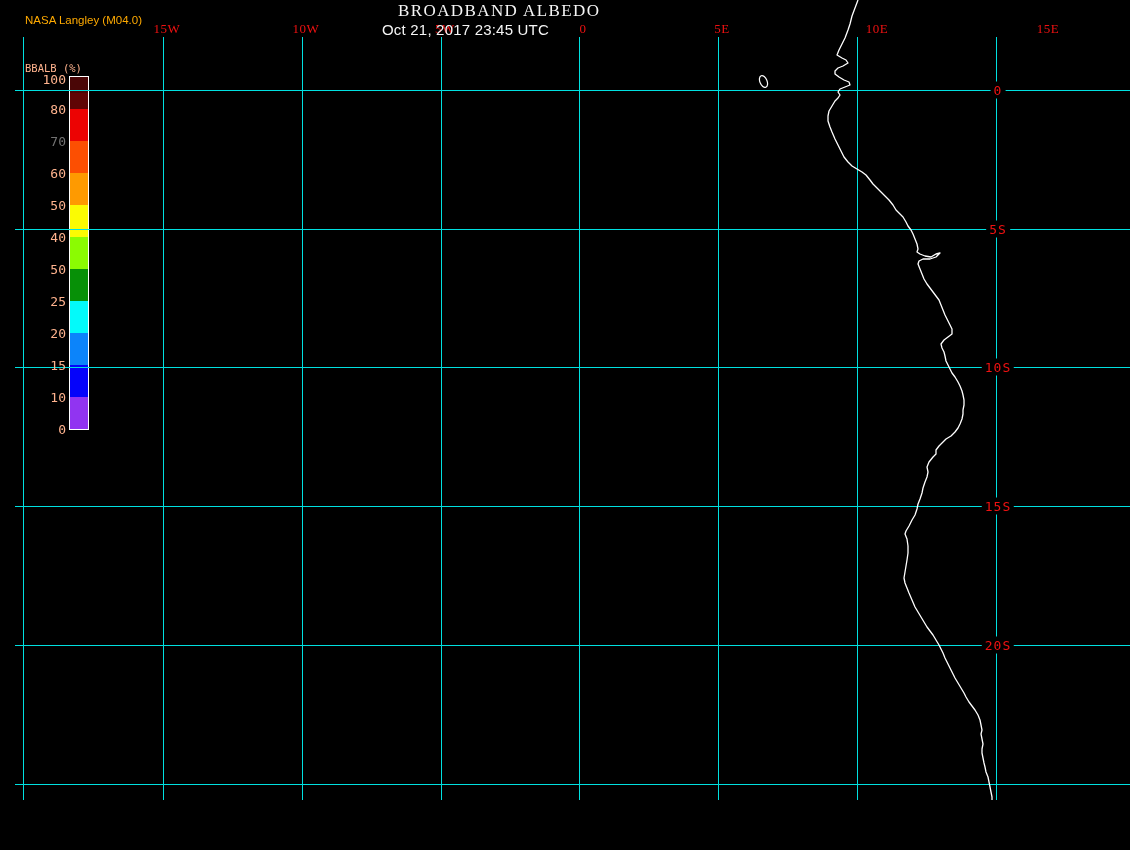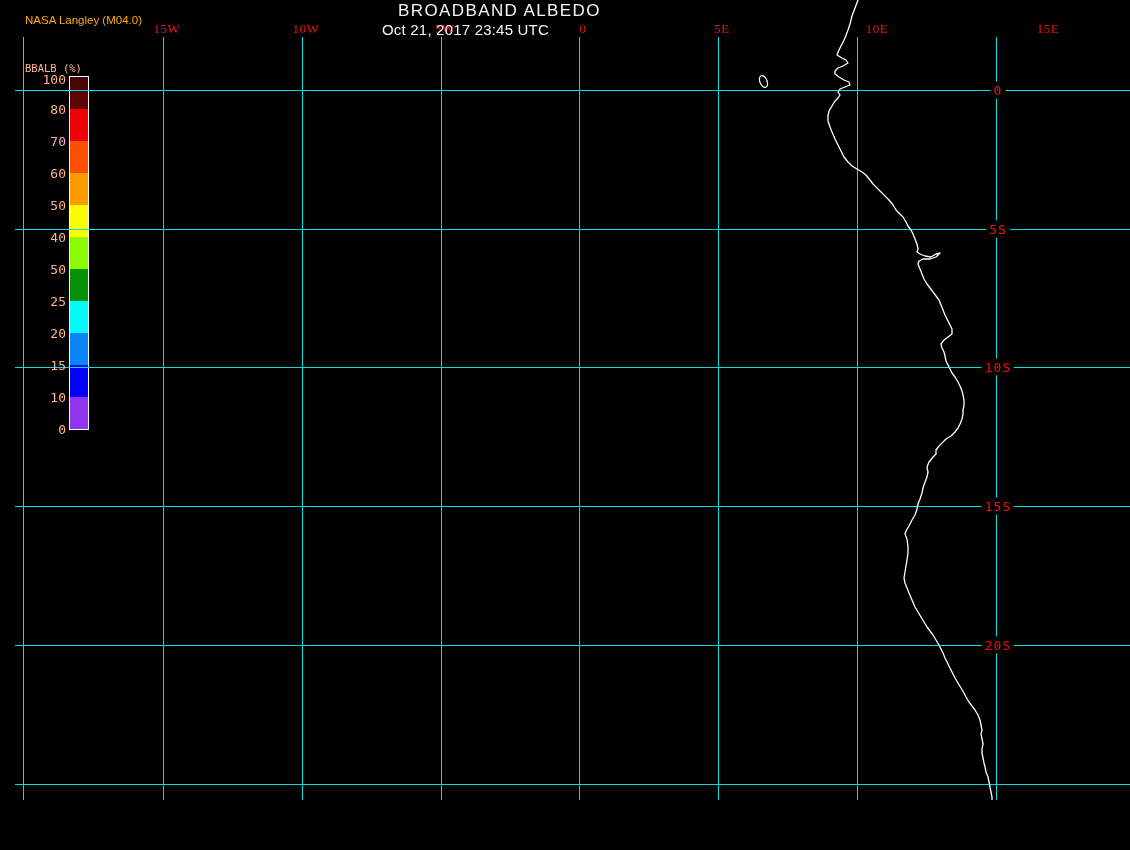--- a/index.html
+++ b/index.html
@@ -1,21 +1,21 @@
 <!DOCTYPE html>
 <html><head>
 <meta charset="utf-8">
 <style>
   html,body{margin:0;padding:0;background:#000;width:1130px;height:850px;overflow:hidden;position:relative;}
   #stage{position:absolute;left:15px;top:0;width:1130px;height:850px;background:#000;}
   #grid-svg{position:absolute;left:0;top:0;z-index:1;}
   .credit{position:absolute;left:10px;top:14px;z-index:3;
     font-family:"Liberation Sans",sans-serif;font-size:11.5px;color:#ffaa00;white-space:pre;}
   .title{position:absolute;left:383px;top:1px;z-index:3;
-    font-family:Liberation Sans, sans-serif;font-size:17px;letter-spacing:1.4px;color:#f5f5f5;white-space:pre;}
+    font-family:Liberation Serif, serif;font-size:17px;letter-spacing:1.4px;color:#f5f5f5;white-space:pre;}
   .datetime{position:absolute;left:367px;top:21px;z-index:3;
     font-family:"Liberation Sans",sans-serif;font-size:15px;letter-spacing:0.2px;color:#f5f5f5;white-space:pre;}
   .lon-label{position:absolute;top:21px;transform:translateX(-50%);z-index:2;
     font-family:Liberation Serif, serif;font-size:13px;letter-spacing:0.5px;color:#ee1111;white-space:pre;}
   .lat-label{position:absolute;transform:translate(-50%,-50%);z-index:2;background:#000;padding:1px 3px;
     font-family:"DejaVu Sans Mono","Liberation Mono",monospace;font-size:13px;letter-spacing:1px;color:#ee1111;white-space:pre;}
   .cbar-title{position:absolute;left:10px;top:62px;z-index:2;
     font-family:"DejaVu Sans Mono","Liberation Mono",monospace;font-size:10.5px;color:#ffb38e;white-space:pre;}
   .cbar-bar{position:absolute;left:54px;top:76px;width:18px;z-index:0;border:1px solid #ffffff;}
   .cbar-seg{width:18px;}
@@ -81,21 +81,21 @@
       <div class="cbar-seg" style="height: 32px; background: rgb(139, 251, 2);"></div>
       <div class="cbar-seg" style="height: 32px; background: rgb(7, 144, 7);"></div>
       <div class="cbar-seg" style="height: 32px; background: rgb(3, 250, 250);"></div>
       <div class="cbar-seg" style="height: 32px; background: rgb(12, 132, 250);"></div>
       <div class="cbar-seg" style="height: 32px; background: rgb(5, 3, 250);"></div>
       <div class="cbar-seg" style="height: 32px; background: rgb(145, 52, 241);"></div>
     </div>
   <div id="cbar-ticks">
       <div class="cbar-tick" style="top: 79px; color: rgb(255, 179, 142);">100</div>
       <div class="cbar-tick" style="top: 109px; color: rgb(255, 179, 142);">80</div>
-      <div class="cbar-tick" style="top: 141px; color: #f9a8d4;">70</div>
+      <div class="cbar-tick" style="top: 141px; color: #737373;">70</div>
       <div class="cbar-tick" style="top: 173px; color: rgb(255, 179, 142);">60</div>
       <div class="cbar-tick" style="top: 205px; color: rgb(255, 179, 142);">50</div>
       <div class="cbar-tick" style="top: 237px; color: rgb(255, 179, 142);">40</div>
       <div class="cbar-tick" style="top: 269px; color: rgb(255, 179, 142);">50</div>
       <div class="cbar-tick" style="top: 301px; color: rgb(255, 179, 142);">25</div>
       <div class="cbar-tick" style="top: 333px; color: rgb(255, 179, 142);">20</div>
       <div class="cbar-tick" style="top: 365px; color: rgb(255, 179, 142);">15</div>
       <div class="cbar-tick" style="top: 397px; color: rgb(255, 179, 142);">10</div>
       <div class="cbar-tick" style="top: 429px; color: rgb(255, 179, 142);">0</div>
     </div>

